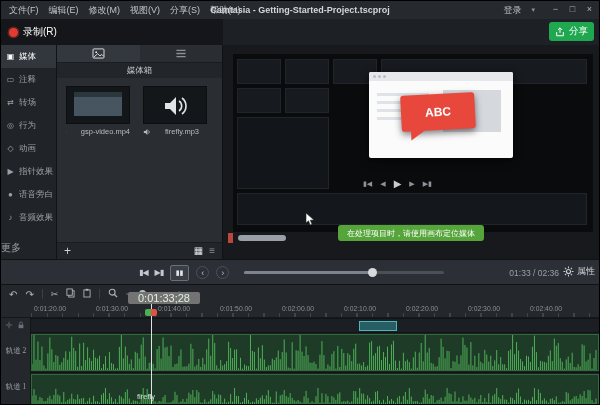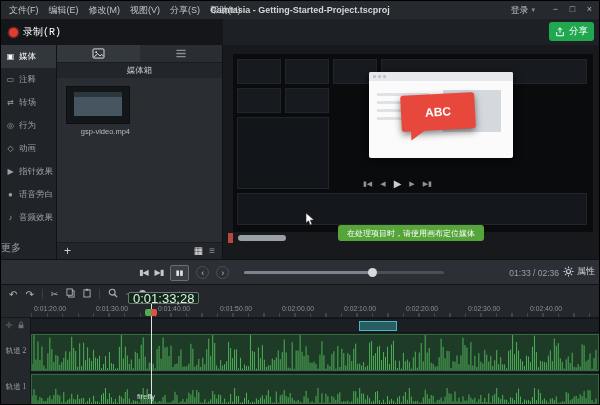--- a/index.html
+++ b/index.html
@@ -5,29 +5,29 @@
   * { margin:0; padding:0; box-sizing:border-box; }
   body { background:#000; font-family:"Liberation Sans","DejaVu Sans",sans-serif; }
   .app { position:relative; width:600px; height:405px; background:#1d2125; overflow:hidden;
          border:1px solid #000; color:#c8cdd2; }
 
   
   .menubar { position:absolute; top:0; left:0; right:0; height:18px; background:#26292d;
              display:flex; align-items:center; padding-left:3px; font-size:9px; color:#bfc4c9; z-index:20; }
   .menu-item { padding:0 5px; height:100%; display:flex; align-items:center; cursor:default; }
   .win-title { position:absolute; left:0; right:0; text-align:center; color:#d2d6da; pointer-events:none;font-weight:bold; }
-  .login { position:absolute; right:64px; display:flex; align-items:center; gap:3px; }
+  .login { position:absolute; right:64px; display:flex; align-items:center; gap:10px; }
   .win-controls { position:absolute; right:1px; top:0; display:flex; }
   .wc { width:17px; height:15px; display:flex; align-items:center; justify-content:center;
         font-size:9px; color:#b0b5ba; }
 
   
   .left-strip { position:absolute; top:18px; left:0; width:222px; height:26px; background:#141619;
                 display:flex; align-items:center; }
-  .record-btn { margin-left:8px; display:flex; align-items:center; gap:5px; color:#fff; font-size:10px;font-family:Liberation Mono, monospace; }
+  .record-btn { margin-left:8px; display:flex; align-items:center; gap:5px; color:#fff; font-size:10px; }
   .record-dot { width:9px; height:9px; border-radius:50%; background:#e03c31; box-shadow:0 0 0 1.5px #5a2320; }
   .preview-toolbar { position:absolute; top:18px; left:222px; right:0; height:26px; background:#22262a;
                      border-bottom:1px solid #121416; display:flex; align-items:center; gap:10px; padding-left:24px; }
   .tool-btn { display:flex; align-items:center; justify-content:center; width:16px; height:18px; }
   .zoom-box { display:flex; align-items:center; gap:5px; background:#2c3034; border:1px solid #3c4146;
               border-radius:2px; height:16px; padding:0 6px; color:#cfd3d7; font-size:9px; }
   .caret { font-size:7px; color:#8a9096; }
   .share-btn { position:absolute; top:21px; right:5px; width:45px; height:19px; background:#1fa84f;
                border-radius:3px; color:#fff; font-size:9.5px; display:flex; align-items:center;
                justify-content:center; gap:4px; z-index:25; }
@@ -106,21 +106,21 @@
               font-size:9px; color:#d0d4d8; }
 
   
   .tl-toolbar { position:absolute; top:283px; left:0; right:0; height:19px; background:#24282c;
                 border-top:1px solid #101214; display:flex; align-items:center; gap:8px; padding-left:8px;
                 color:#b0b5ba; font-size:10px; }
   .tl-div { width:1px; height:10px; background:#3a3f44; }
   .tl-zoom-slider { position:relative; width:42px; height:2px; background:#4a5056; border-radius:1px; }
   .tl-zoom-thumb { position:absolute; left:13px; top:-3px; width:7px; height:7px; background:#b9bec3; border-radius:50%; }
   .playhead-badge { position:absolute; left:127px; top:291px; height:12px; padding:0 4px; background:#10281a;
-                    border:1px solid #737373; border-radius:2px; font-size:13px; color:#dff0e0;
+                    border:6px solid #737373; border-radius:2px; font-size:11px; color:#dff0e0;
                     display:flex; align-items:center; z-index:40; }
   .ruler { position:absolute; top:302px; left:0; right:0; height:15px; background:#24282c; border-bottom:1px solid #15181b; }
   .ruler-ticks { position:absolute; bottom:0; left:30px; right:0; height:4px;
                  background:repeating-linear-gradient(to right,#40454b 0 1px,transparent 1px 15.5px); }
   .rl { position:absolute; top:2px; font-size:6.8px; color:#8a9096; white-space:nowrap; }
   .tracks { position:absolute; top:317px; left:0; right:0; height:88px; background:#1b1f23; }
   .track-head-col { position:absolute; left:0; top:0; width:30px; height:100%; background:#24282c; border-right:1px solid #121416;font-family:Liberation Serif, serif; }
   .head-icons { display:flex; gap:4px; padding:3px 0 0 4px; }
   .track-label { position:absolute; left:0; width:30px; text-align:center; font-size:7.5px; color:#9aa0a6; }
   .track-row { position:absolute; left:30px; right:0; border-top:1px solid #121416; }
@@ -230,20 +230,35 @@
           <div class="thumb-screen">
               <div class="bar"></div>
             </div>
         </div>
         <div class="media-name">
           <svg width="9" height="7" viewBox="0 0 10 8">
               <rect x="0.5" y="0.5" width="9" height="7" rx="1" stroke="#b6bbc0" fill="none"></rect>
               <path d="M2.5 0.5 v7 M7.5 0.5 v7" stroke="#b6bbc0" stroke-width="0.8"></path>
             </svg>
           <span>gsp-video.mp4</span>
+        </div>
+      </div>
+      <div class="media-item">
+        <div class="thumb">
+          <svg width="26" height="24" viewBox="0 0 26 24" style="position:absolute;left:19px;top:7px;">
+              <path d="M2 9 h5 L13 3 v18 L7 15 H2 Z" fill="#dfe3e6"></path>
+              <path d="M16 7 a6 6 0 0 1 0 10 M19 4 a10 10 0 0 1 0 16" stroke="#dfe3e6" fill="none" stroke-width="1.6"></path>
+            </svg>
+        </div>
+        <div class="media-name">
+          <svg width="8" height="8" viewBox="0 0 10 10">
+              <path d="M1 3.6 h2 L5.5 1.4 v7.2 L3 6.4 H1 Z" fill="#b6bbc0"></path>
+              <path d="M6.8 3 a2.6 2.6 0 0 1 0 4" stroke="#b6bbc0" fill="none" stroke-width="1"></path>
+            </svg>
+          <span>firefly.mp3</span>
         </div>
       </div>
     </div>
     <div class="mp-footer">
       <span class="mp-plus">+</span>
       <span class="mp-spacer"></span>
       <span class="view-ico active">▦</span>
       <span class="view-ico">≡</span>
     </div>
   </div>

